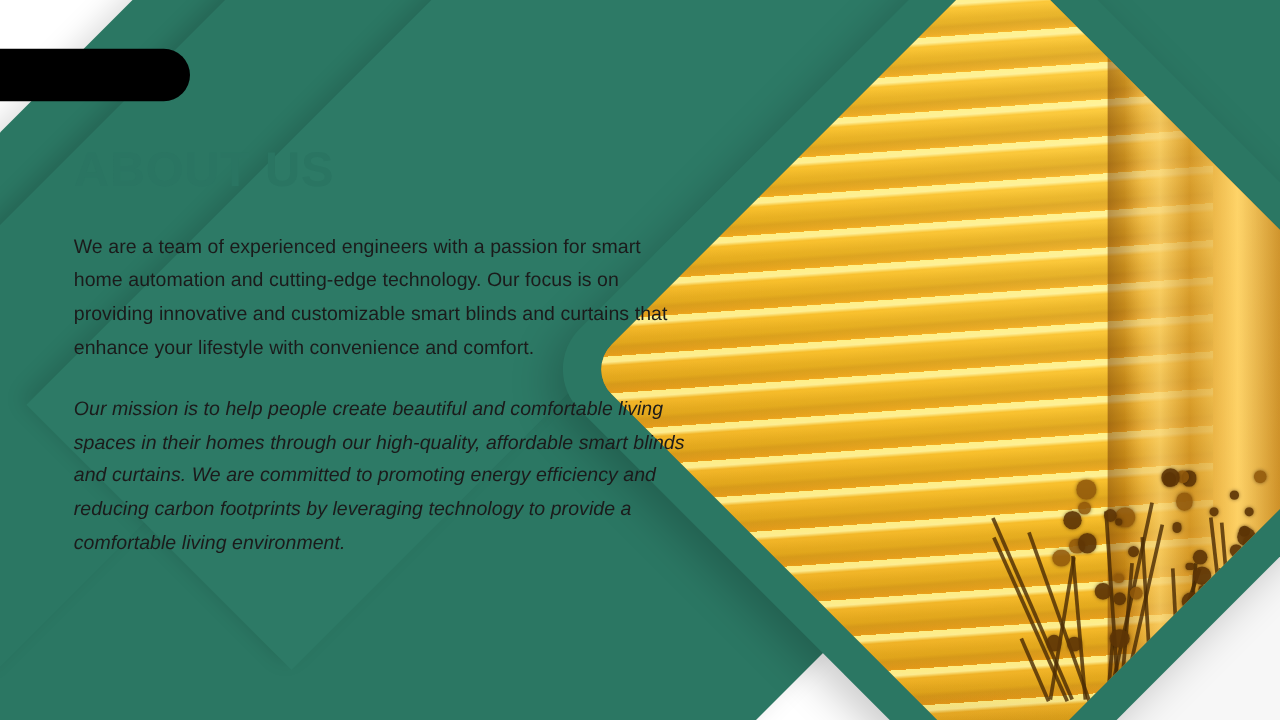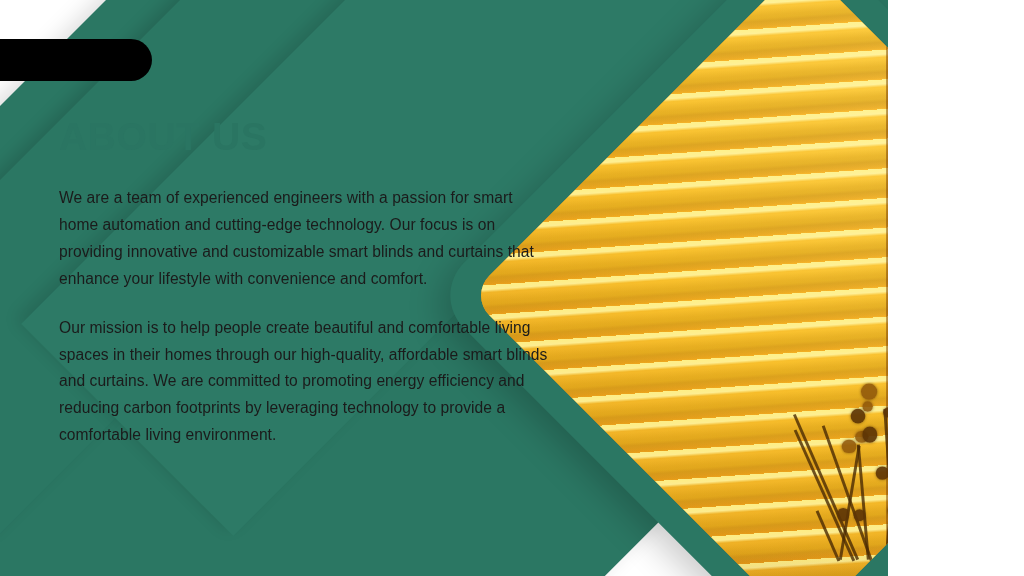--- a/index.html
+++ b/index.html
@@ -7,21 +7,21 @@
 
   html, body {
     width:1024px; height:576px;
     overflow:hidden;
     background:#ffffff;
     font-family:"Liberation Sans", sans-serif;
   }
 
   #slide {
     position:relative;
-    width:888px; height:576px;
+    width:1024px; height:576px;
     background:#fafafa;
     overflow:hidden;
   }
 
   
   .paper-base{
     position:absolute;
     background:#f7f7f7;
     top:0; left:0; width:1024px; height:576px;
   }
@@ -239,21 +239,21 @@
     line-height:1.12;
     margin-bottom:26px;
   }
   .para{
     font-size:15.6px;
     line-height:1.73;
     color:#1b1b1b;
     letter-spacing:0.05px;
     max-width:492px;
   }
-  .para + .para{ margin-top:22px; }
+  .para + .para{ margin-top:22px;font-style:italic; }
 </style>
 </head>
 <body>
 
 <div id="slide">
 
   <div class="paper-base"></div>
   <div class="card-white-2"></div>
   <div class="card-white"></div>
 

